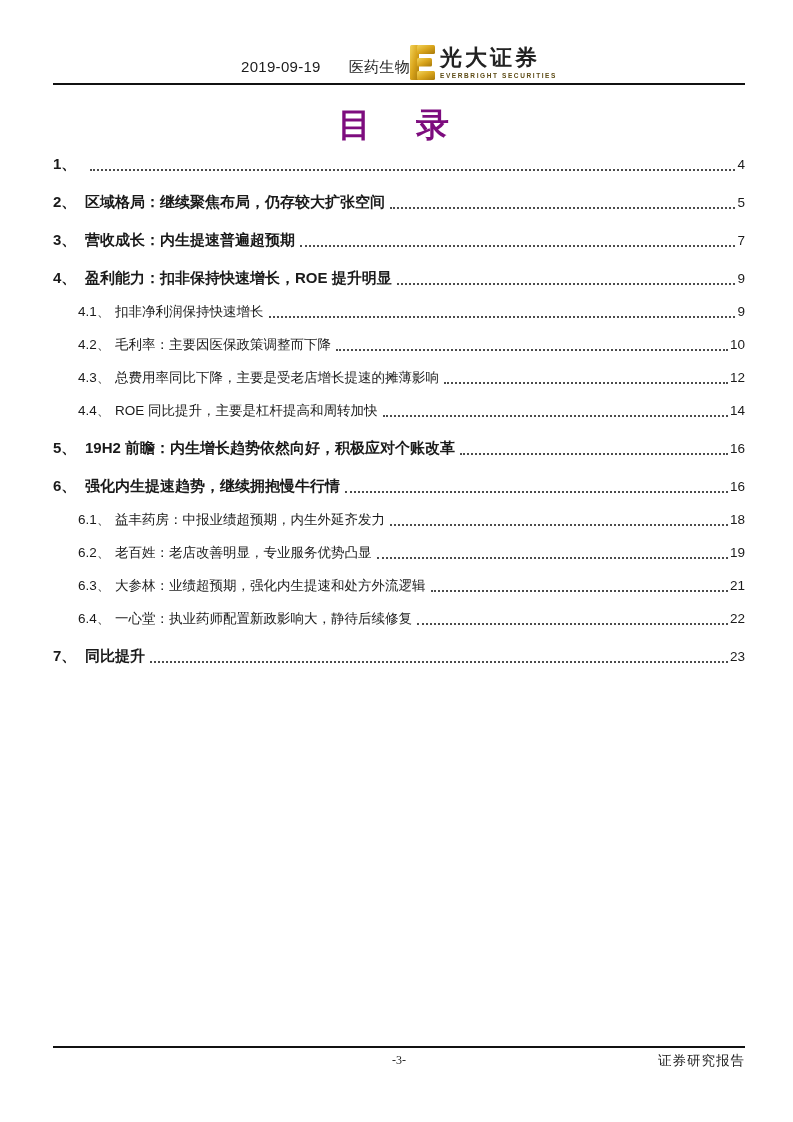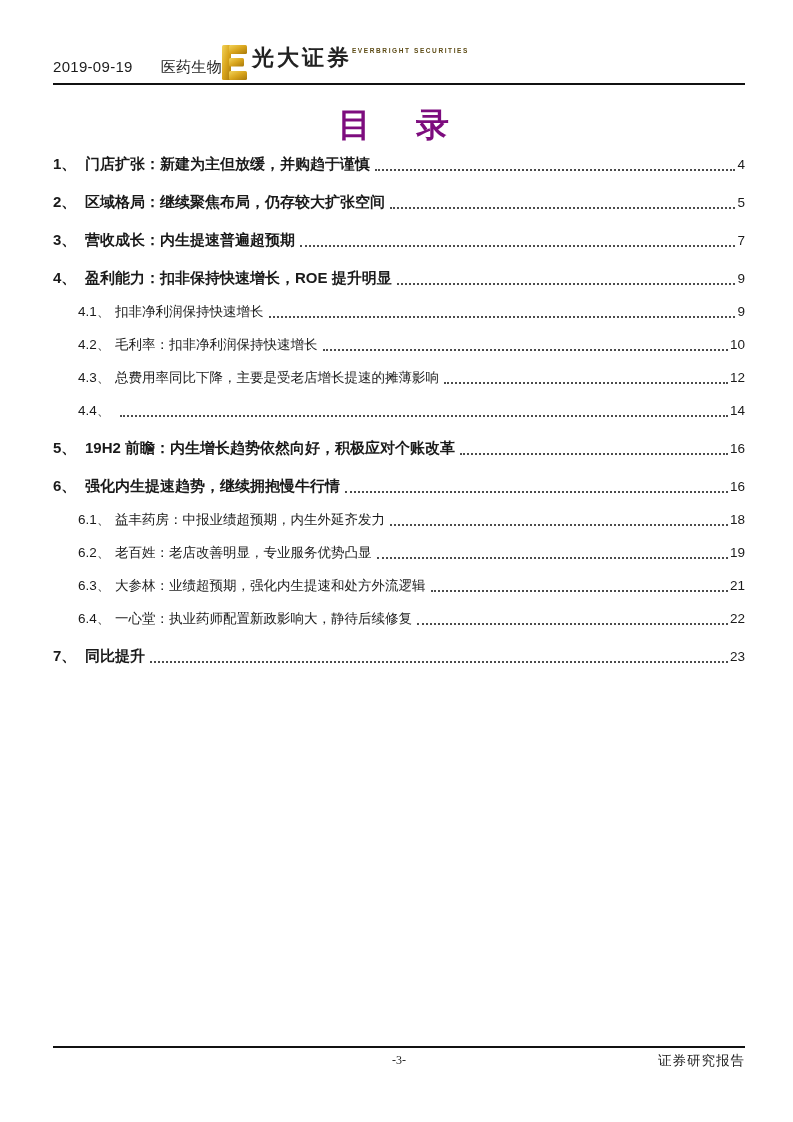--- a/index.html
+++ b/index.html
@@ -15,42 +15,42 @@
     overflow: hidden;
   }
 
   
   .header {
     position: absolute;
     left: 53px;
     right: 48px;
     top: 40px;
     display: flex;
-    justify-content: flex-start;
+    justify-content: center;
     align-items: flex-end;
     border-bottom: 2px solid #111111;
     padding-bottom: 2px;
     height: 45px;
   }
   .header-left {
     font-size: 15px;
     color: #1c1c1c;
     padding-bottom: 4px;
     letter-spacing: 0.3px;
   }
   .header-left .sector { margin-left: 28px; }
 
   .logo {
     display: flex;
     align-items: flex-start;
     gap: 5px;
     padding-bottom: 1px;
   }
   .logo-icon { width: 25px; height: 35px; display: block; }
-  .logo-text { display: flex; flex-direction: row; align-items: flex-start; }
+  .logo-text { display: flex; flex-direction: column; align-items: flex-start; }
   .logo-brand {
     font-family: "Liberation Serif", serif;
     font-weight: bold;
     font-size: 22px;
     line-height: 25px;
     color: #222222;
     letter-spacing: 3px;
     white-space: nowrap;
   }
   .logo-sub {
@@ -176,21 +176,20 @@
         <span class="logo-sub">EVERBRIGHT SECURITIES</span>
       </div>
     </div>
   </div>
 
   <div class="toc-title" style="color: rgb(125, 12, 126);">目　录</div>
 
   <div class="toc-list">
       <div class="toc-row lvl1">
       <span class="toc-num">1、</span>
-      <span class="toc-label">门店扩张：新建为主但放缓，并购趋于谨慎</span>
       <span class="leader"></span>
       <span class="toc-page">4</span>
     </div>
       <div class="toc-row lvl1">
       <span class="toc-num">2、</span>
       <span class="toc-label">区域格局：继续聚焦布局，仍存较大扩张空间</span>
       <span class="leader"></span>
       <span class="toc-page">5</span>
     </div>
       <div class="toc-row lvl1">
@@ -206,32 +205,33 @@
       <span class="toc-page">9</span>
     </div>
       <div class="toc-row lvl2">
       <span class="toc-num">4.1、</span>
       <span class="toc-label">扣非净利润保持快速增长</span>
       <span class="leader"></span>
       <span class="toc-page">9</span>
     </div>
       <div class="toc-row lvl2">
       <span class="toc-num">4.2、</span>
-      <span class="toc-label">毛利率：扣非净利润保持快速增长</span>
+      <span class="toc-label">毛利率：主要因医保政策调整而下降</span>
       <span class="leader"></span>
       <span class="toc-page">10</span>
     </div>
       <div class="toc-row lvl2">
       <span class="toc-num">4.3、</span>
       <span class="toc-label">总费用率同比下降，主要是受老店增长提速的摊薄影响</span>
       <span class="leader"></span>
       <span class="toc-page">12</span>
     </div>
       <div class="toc-row lvl2">
       <span class="toc-num">4.4、</span>
+      <span class="toc-label">ROE 同比提升，主要是杠杆提高和周转加快</span>
       <span class="leader"></span>
       <span class="toc-page">14</span>
     </div>
       <div class="toc-row lvl1">
       <span class="toc-num">5、</span>
       <span class="toc-label">19H2 前瞻：内生增长趋势依然向好，积极应对个账改革</span>
       <span class="leader"></span>
       <span class="toc-page">16</span>
     </div>
       <div class="toc-row lvl1">

